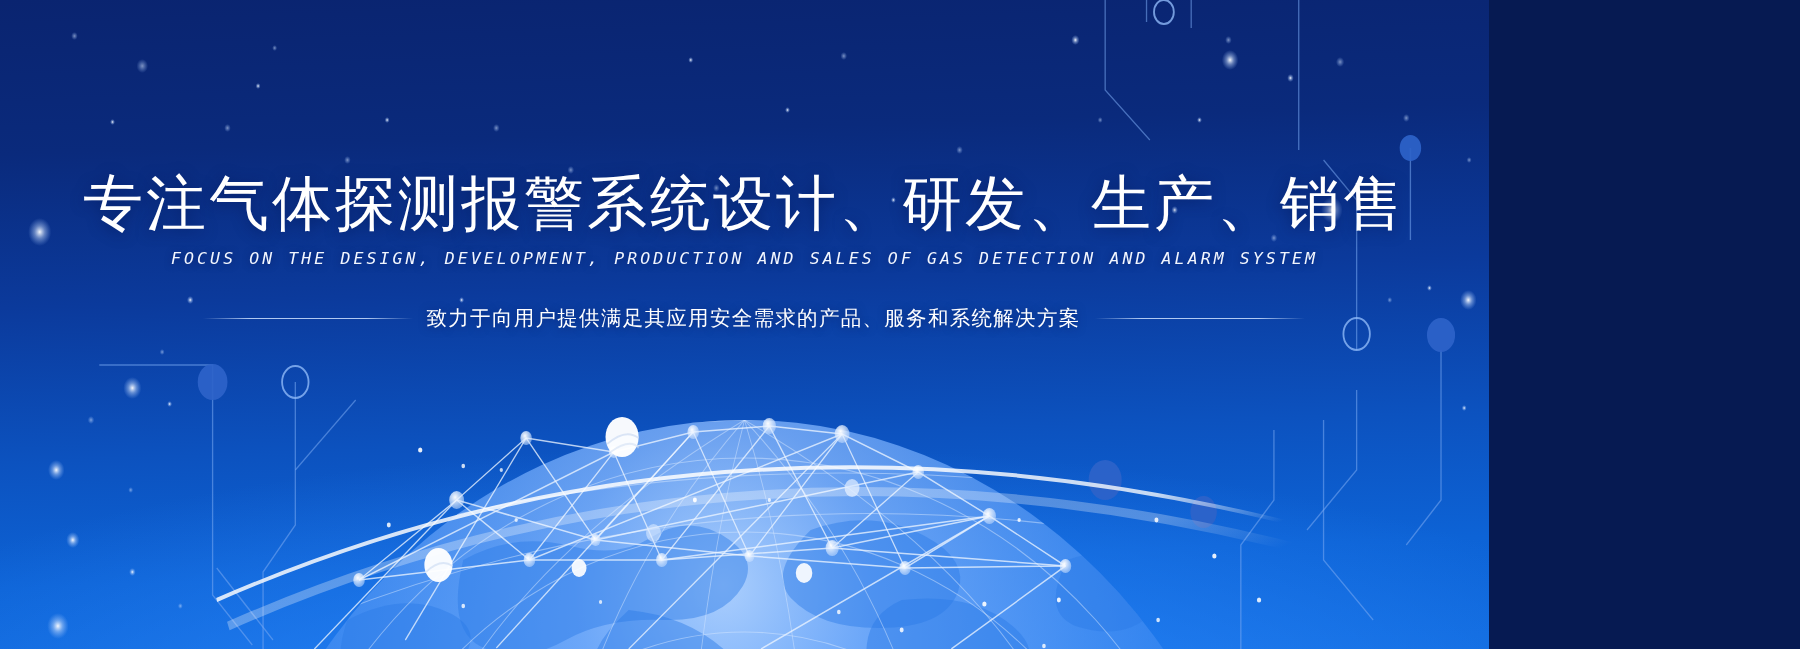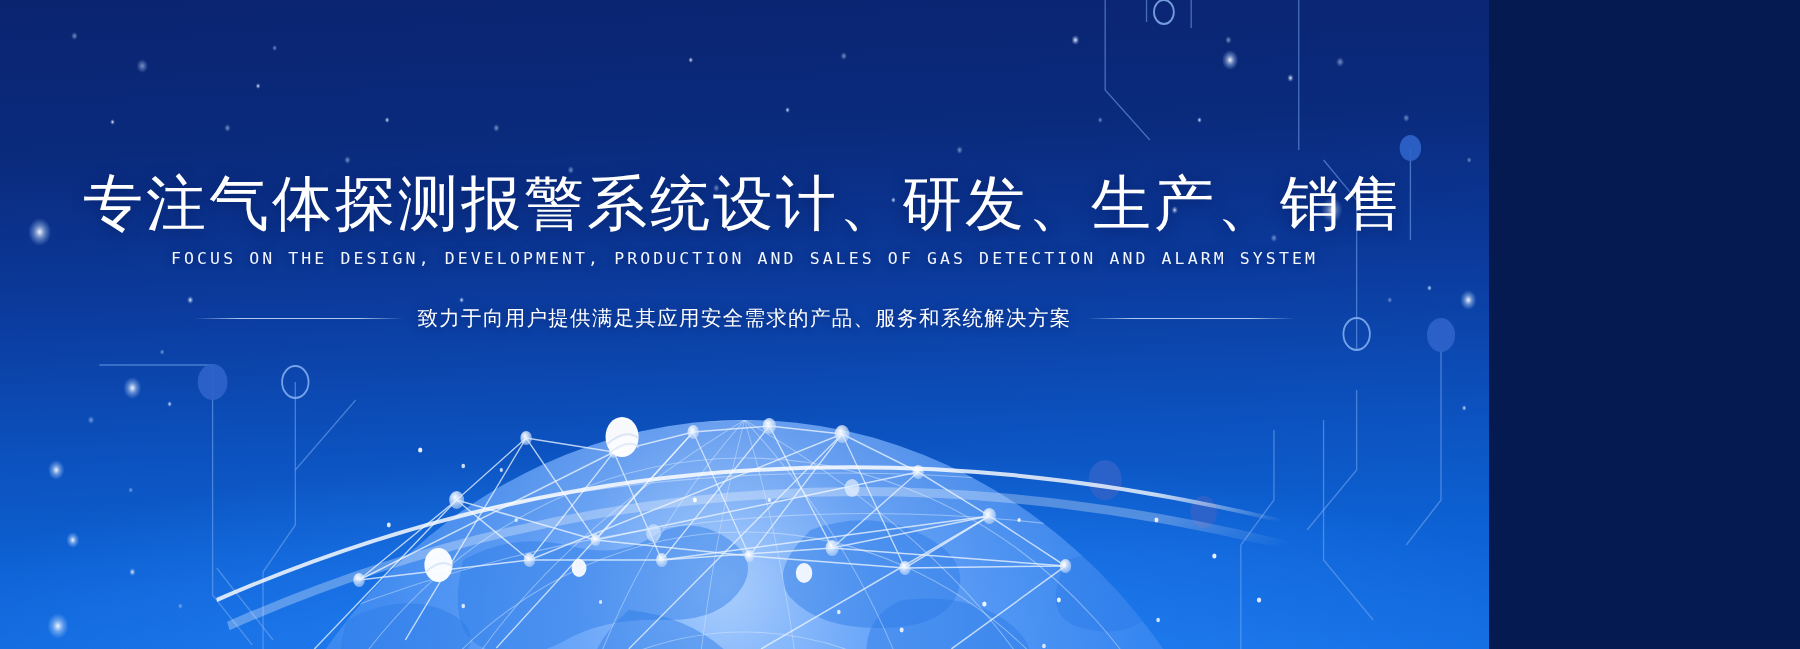--- a/index.html
+++ b/index.html
@@ -37,23 +37,24 @@
     position:absolute; left:0; top:248px; width:100%;
     text-align:center;
     color:#f2f6ff;
     font-family:"DejaVu Sans Mono","Liberation Mono",monospace;
     font-size:16.5px;
     line-height:22px;
     letter-spacing:3.1px;
     font-weight:400;
     white-space:nowrap;
     text-shadow:0 1px 7px rgba(0,20,80,.5);
+    font-style:italic;
   }
   #tagline-row{
-    position:absolute; left:0; top:303px; width:100%;
+    position:absolute; left:9px; top:303px; width:100%;
     display:flex; align-items:center; justify-content:center;
   }
   .rule{
     height:1px;
     background:linear-gradient(90deg, rgba(190,215,255,0) 0%, rgba(205,225,255,.85) 22%, rgba(205,225,255,.85) 78%, rgba(190,215,255,0) 100%);
     flex:0 0 auto;
   }
   .rule.left{width:210px; margin-right:14px;}
   .rule.right{width:210px; margin-left:14px;}
   #tagline{

